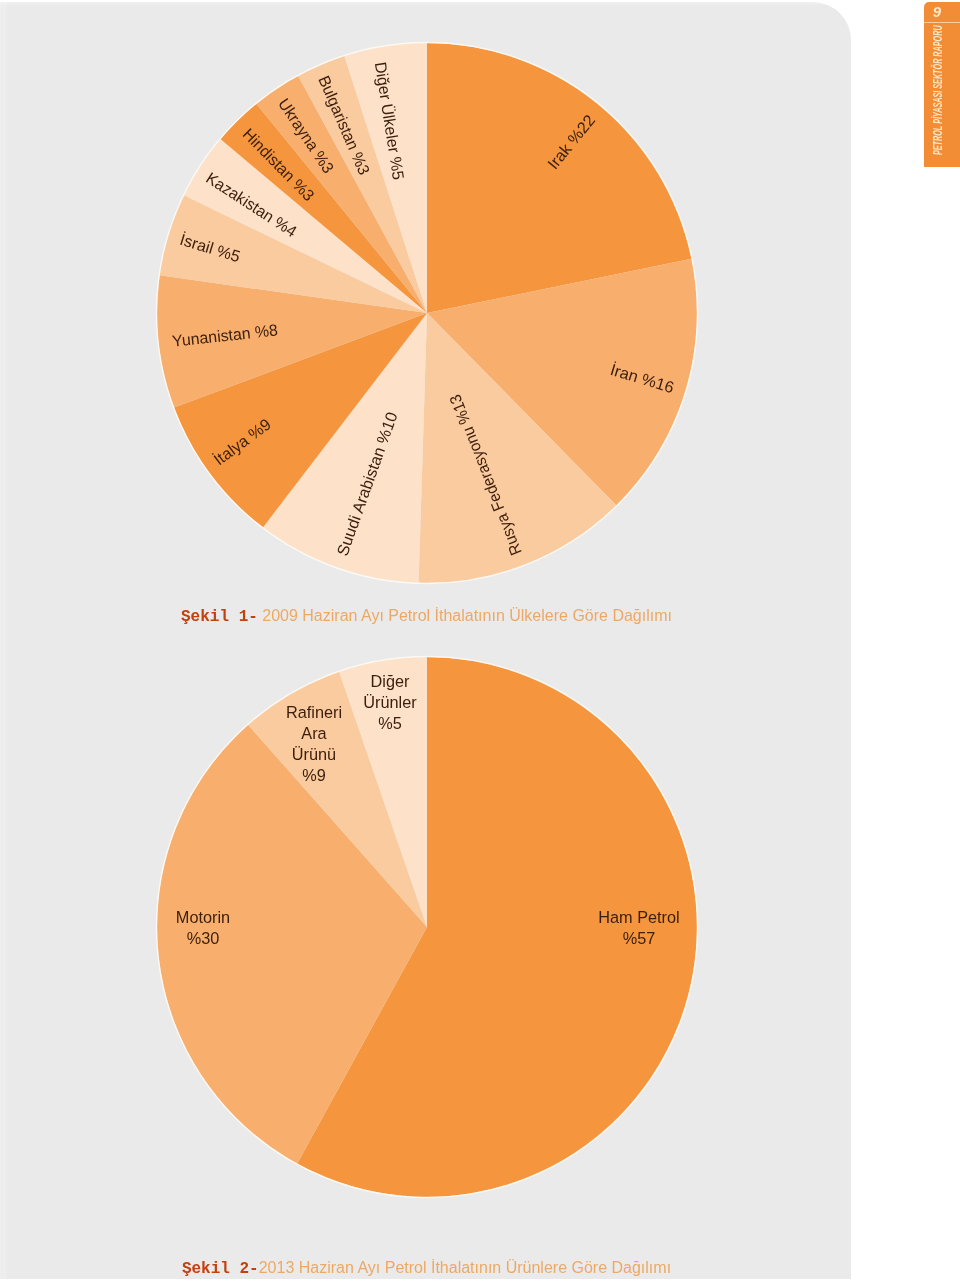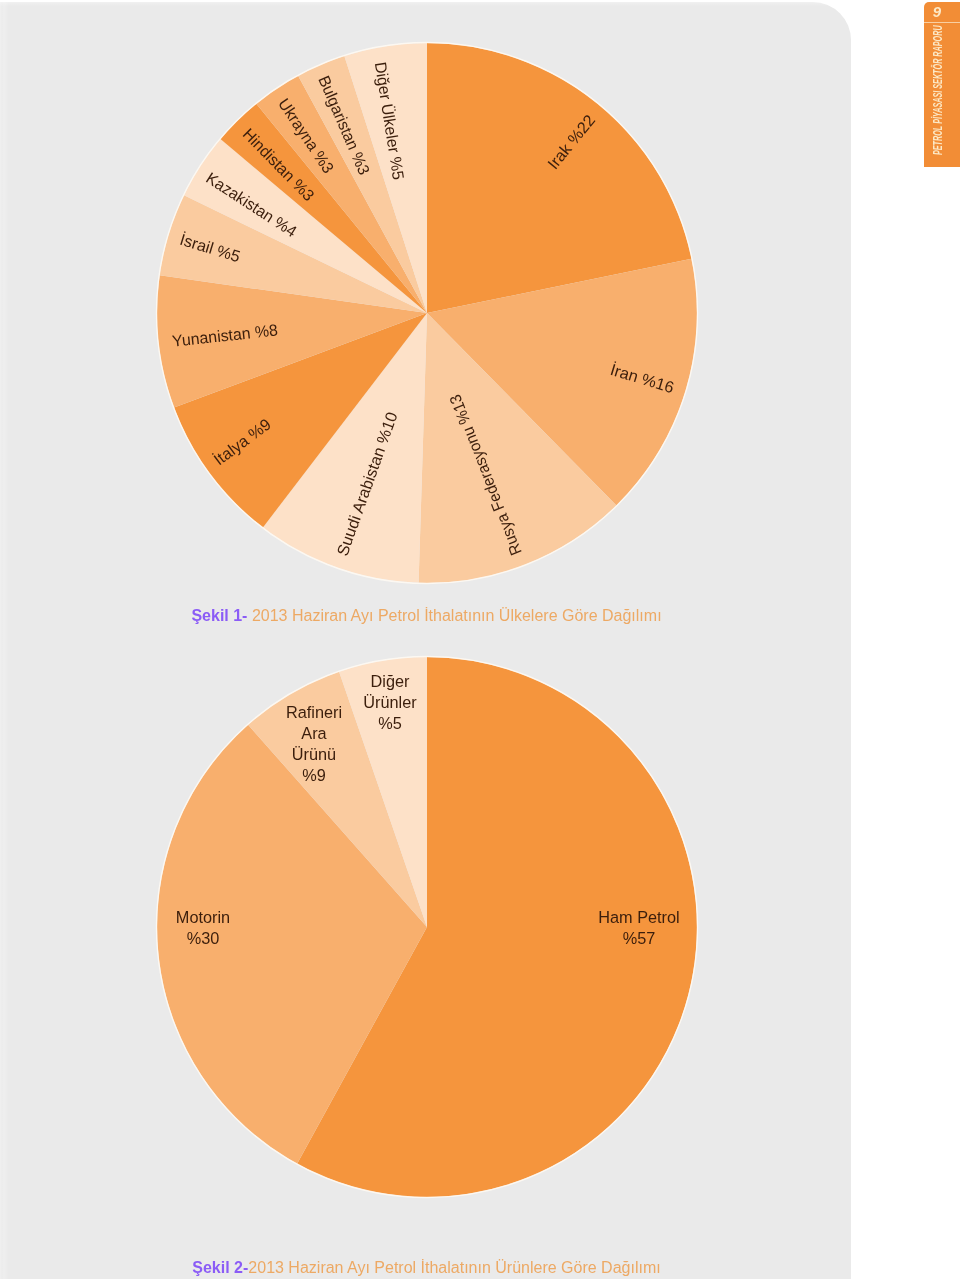--- a/index.html
+++ b/index.html
@@ -51,21 +51,21 @@
     position:absolute;left:0;top:0;width:851px;height:6px;
     background:linear-gradient(to bottom,rgba(255,255,255,.5) 0,rgba(255,255,255,0) 6px);
     pointer-events:none;
   }
   .chartwrap{position:absolute;left:0;top:0;width:960px;height:1284px;}
   svg{position:absolute;left:0;top:0;}
   .cap{
     position:absolute;left:0;width:853px;text-align:center;
     color:#eda964;font-size:16px;white-space:nowrap;
   }
-  .cap b{font-weight:bold;color:#8b5cf6;}
+  .cap b{font-weight:bold;color:#c2410c;font-family:Liberation Mono, monospace;}
   .cap1{top:607px;}
   .cap2{top:1259px;}
   .plbl{font-family:"Liberation Sans",sans-serif;font-size:16.2px;fill:#3b1e0c;}
   .plbl2{font-family:"Liberation Sans",sans-serif;font-size:16.3px;fill:#3b1e0c;dominant-baseline:central;}
 </style>
 </head>
 <body>
 
 <div class="page" style="background: rgb(255, 255, 255);">
   <div class="panel" style="background: rgb(234, 234, 234);"></div>
@@ -103,21 +103,21 @@
         <path d="M427,927 L339.10,671.71 A270,270 0 0 1 427.00,657.00 Z" fill="#fde1c8"></path>
         <circle cx="427" cy="927" r="270.5" fill="none" stroke="#fffaf3" stroke-width="1.4" stroke-opacity="0.85"></circle>
         <text x="639" y="917" text-anchor="middle" class="plbl2"><tspan x="639" y="917.0">Ham Petrol</tspan><tspan x="639" y="938.0">%57</tspan></text>
         <text x="203" y="917" text-anchor="middle" class="plbl2"><tspan x="203" y="917.0">Motorin</tspan><tspan x="203" y="938.0">%30</tspan></text>
         <text x="314" y="712" text-anchor="middle" class="plbl2"><tspan x="314" y="712.0">Rafineri</tspan><tspan x="314" y="733.0">Ara</tspan><tspan x="314" y="754.0">Ürünü</tspan><tspan x="314" y="775.0">%9</tspan></text>
         <text x="390" y="681" text-anchor="middle" class="plbl2"><tspan x="390" y="681.0">Diğer</tspan><tspan x="390" y="702.0">Ürünler</tspan><tspan x="390" y="723.0">%5</tspan></text>
       </svg>
   </div>
 
   <div class="cap cap1">
-    <b>Şekil 1-</b><span> 2013 Haziran Ayı Petrol İthalatının Ülkelere Göre Dağılımı</span>
+    <b>Şekil 1-</b><span> 2009 Haziran Ayı Petrol İthalatının Ülkelere Göre Dağılımı</span>
   </div>
   <div class="cap cap2">
     <b>Şekil 2-</b><span>2013 Haziran Ayı Petrol İthalatının Ürünlere Göre Dağılımı</span>
   </div>
 
   <div class="topglow"></div>
   <div class="edgeglow"></div>
 
   <div class="sidetab" style="background: rgb(242, 141, 54);">
     <div class="pagenum" style="color: rgb(252, 233, 199);">9</div>

